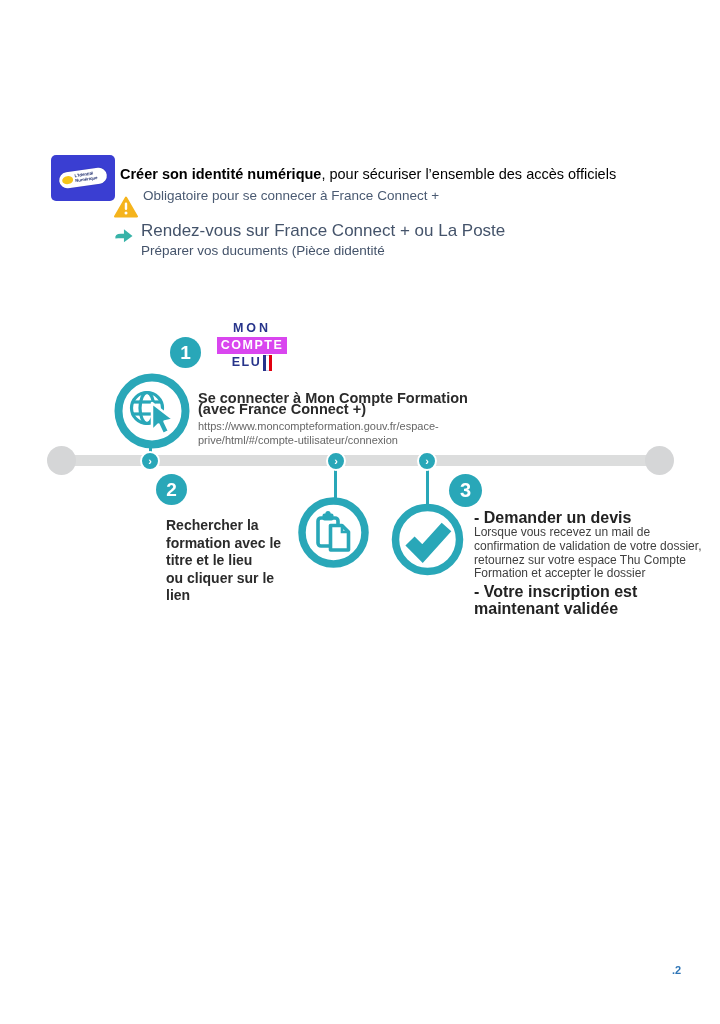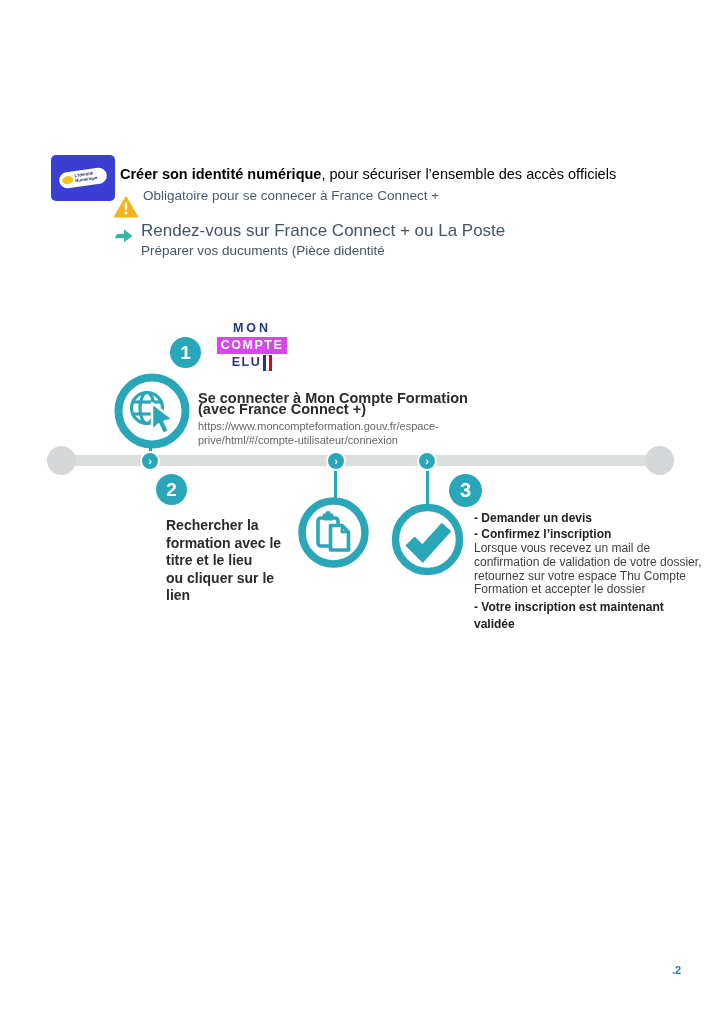--- a/index.html
+++ b/index.html
@@ -87,21 +87,21 @@
   }
   .chev-1 { left:140px; top:451px; }
   .chev-2 { left:326px; top:451px; }
   .chev-3 { left:417px; top:451px; }
 
   
   .step2-text { left:166px; top:517px; font-size:14px; font-weight:bold; color:#2b2b2b; line-height:17.5px; white-space:pre-line; }
 
   
   .step3-block { left:474px; top:510px; width:230px; }
-  .step3-title { font-size:12px; font-weight:bold; color:#222222; line-height:16px; }
+  .step3-title { font-size:16px; font-weight:bold; color:#222222; line-height:16px; }
   .step3-body  { font-size:12px; color:#3f3f3f; line-height:13.8px; margin-bottom:2px; }
   .step3-title.multi { line-height:17px; }
 
   .page-number { left:672px; top:964px; font-size:11px; font-weight:bold; color:#2e75b6; }
 </style>
 </head>
 <body>
 
 <div class="abs idnum-logo">
   <div class="idnum-pill">
@@ -187,18 +187,17 @@
   <path d="M45 29.5 V36 H51.5" fill="none" stroke="#29a7b8" stroke-width="2.6"></path>
 </svg>
 
 <svg class="abs check-wrap" viewBox="0 0 75 75">
   <circle cx="37.5" cy="37.5" r="32" fill="#ffffff" stroke="#29a7b8" stroke-width="7.5"></circle>
   <path d="M20 39 L32.5 51.5 L56.5 25" fill="none" stroke="#29a7b8" stroke-width="13"></path>
 </svg>
 
 <div class="abs step3-block">
   <div class="step3-title">- Demander un devis</div>
-  <div class="step3-title">- Confirmez l’inscription</div>
   <div class="step3-body">Lorsque vous recevez un mail de confirmation de validation de votre dossier, retournez sur votre espace Thu Compte Formation et accepter le dossier</div>
   <div class="step3-title multi">- Votre inscription est maintenant validée</div>
 </div>
 
 <div class="abs page-number">.2</div>
 
 </body></html>

